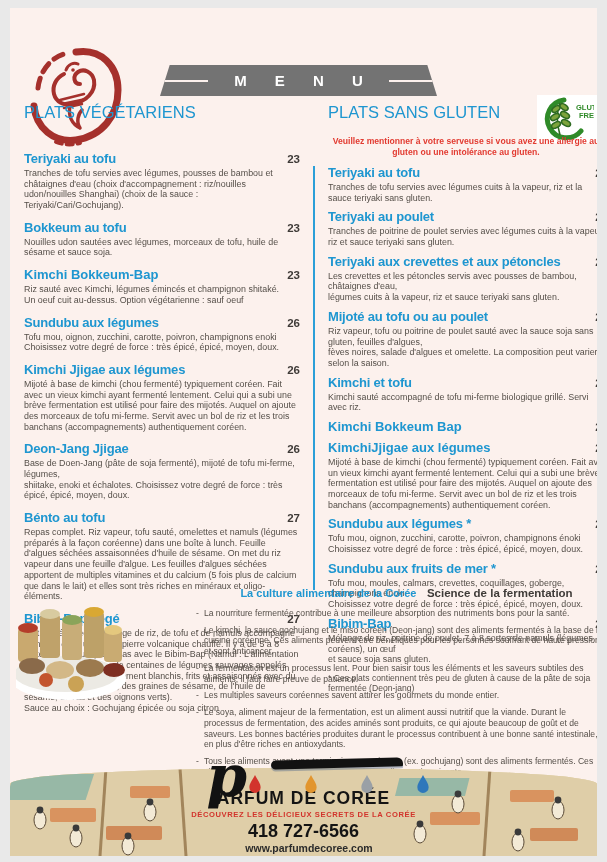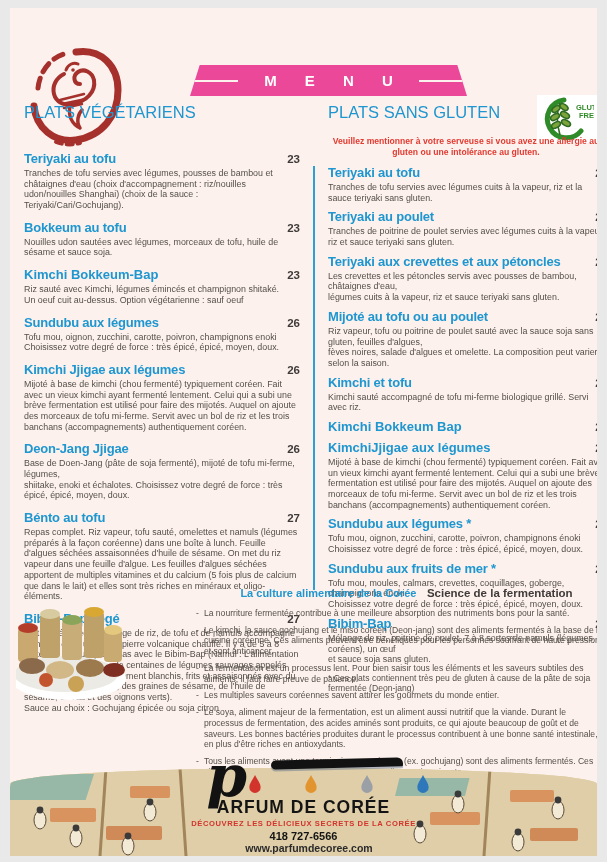--- a/index.html
+++ b/index.html
@@ -3,21 +3,21 @@
 <meta charset="utf-8">
 <style>
   html,body{margin:0;padding:0;width:607px;height:862px;background:#e9e9e9;overflow:hidden;
     font-family:"Liberation Sans",sans-serif;-webkit-font-smoothing:antialiased;}
   #card{position:absolute;top:8px;left:10px;width:587px;height:848px;background:#fcf1ed;overflow:hidden;}
 
   
   #stamp{position:absolute;top:36px;left:16px;width:100px;height:104px;}
 
   
-  #ribbon{position:absolute;top:57px;left:180px;width:277px;height:31px;background:#ec4899;
+  #ribbon{position:absolute;top:57px;left:150px;width:277px;height:31px;background:#737373;
     clip-path:polygon(3.5% 0,96.5% 0,100% 100%,0 100%);display:flex;align-items:center;justify-content:center;gap:14px;}
   #ribbon .line{width:58px;height:2px;background:#fcf1ed;}
   #ribbon .menu-text{color:#ffffff;font-size:15px;font-weight:700;letter-spacing:12px;text-indent:12px;white-space:nowrap;}
 
   
   .col-heading{position:absolute;top:95px;font-size:16.5px;font-weight:400;color:#1e96d0;text-align:left;}
   #left-heading{left:14px;width:276px;}
   #right-heading{left:318px;width:218px;}
 
   
@@ -49,21 +49,21 @@
 
   
   #painting{position:absolute;left:0;bottom:0;width:587px;height:88px;border-radius:50% 50% 0 0 / 16px 16px 0 0;overflow:hidden;background:#e0d0ab;}
   #brand{position:absolute;left:0;bottom:0;width:587px;height:95px;display:flex;flex-direction:column;align-items:center;justify-content:flex-end;padding-bottom:2px;}
   #brand-mark{position:relative;height:52px;width:250px;}
   #brand-p{position:absolute;left:28px;top:-12px;font-family:"DejaVu Serif",serif;font-style:italic;font-weight:700;font-size:58px;color:#121212;line-height:1;}
   #brand-roof{position:absolute;left:92px;top:0px;width:132px;height:9px;background:#121212;border-radius:6px 8px 2px 6px;transform:rotate(-1.5deg);box-shadow:0 2px 0 rgba(90,110,140,.45);}
   #drops{position:absolute;left:70px;top:16px;width:180px;display:flex;justify-content:space-between;}
   #brand-name{font-size:17.5px;font-weight:800;color:#141414;letter-spacing:1px;margin-top:-6px;}
   #brand-tagline{font-size:7.6px;font-weight:700;color:#d2342c;letter-spacing:.6px;margin-top:1px;}
-  #brand-phone{font-size:11px;font-weight:800;color:#141414;margin-top:2px;}
+  #brand-phone{font-size:18px;font-weight:800;color:#141414;margin-top:2px;}
   #brand-site{font-size:10.5px;font-weight:700;color:#2b2b2b;padding-left:11px;}
 </style>
 </head>
 <body>
 
 <div id="card">
 
   <div id="stamp">
     <svg width="100" height="104" viewBox="0 0 100 104">
       <g fill="none" stroke="#a5302c" stroke-linecap="round">

